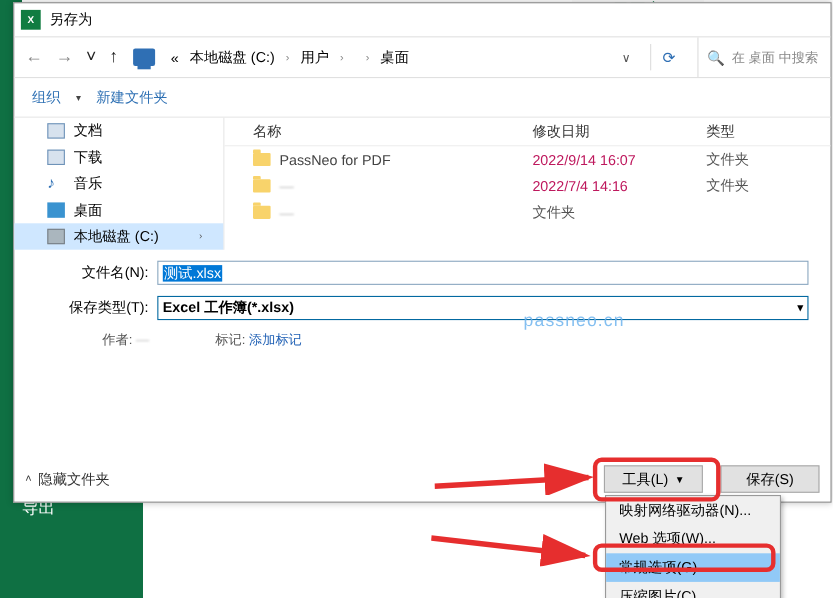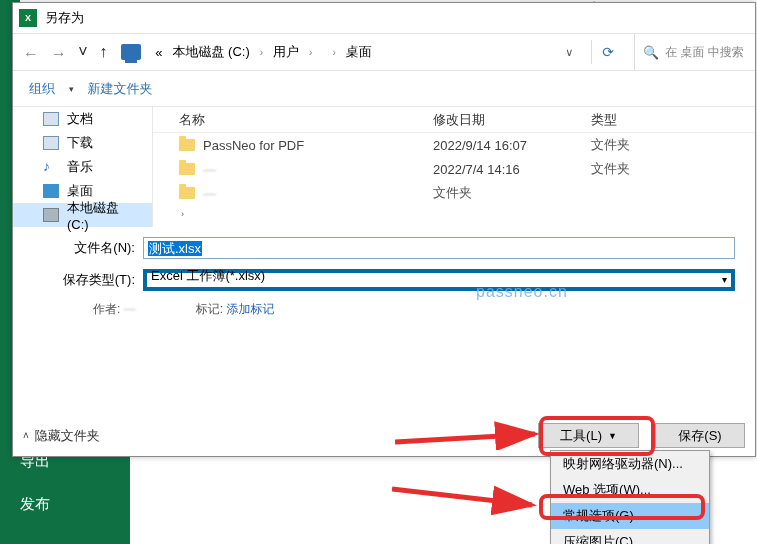--- a/index.html
+++ b/index.html
@@ -27,60 +27,60 @@
 .nav-dd { color:#555; font-size:11px; padding:0 8px;}
 .refresh { border-left:1px solid #ddd; padding:4px 10px; color:#2f6fb4; font-size:14px;}
 .searchwrap { width:115px; border-left:1px solid #ddd; height:100%; display:flex;align-items:center; padding-left:8px; color:#888; gap:6px; font-size:12px;}
 .searchwrap .mag { font-size:13px;}
 
 .toolbar { height:36px; display:flex; align-items:center; padding:0 10px; gap:8px; border-bottom:1px solid #e7e7e7;}
 .toolbar .btn { font-size:13px; color:#2f71b4; padding:4px 6px;}
 .toolbar .chev { font-size:9px; color:#444;}
 
 .body { display:flex; height: 120px;}
-.sidebar { width:140px; border-right:1px solid #e7e7e7; font-size:13px;}
+.sidebar { width:191px; border-right:1px solid #e7e7e7; font-size:13px;}
 .sidebar .row { display:flex; align-items:center; padding:4px 8px 4px 30px; gap:8px; height:24px;}
 .sidebar .row.sel { background:#cfe7ff;}
 .sidebar .caret { position:absolute; font-size:9px; color:#555;}
 .sidebar .row-wrap{position:relative;}
 .sidebar .row-wrap .caret{left:168px; top:6px;}
 .ic { width:16px; height:14px; display:inline-block;}
 .ic-doc { background:#d7e2ee; border:1px solid #6e93b8;}
 .ic-dl { background:#d7e2ee; border:1px solid #6e93b8;}
 .ic-music { color:#2d6fb4; font-size:14px; line-height:12px; border:none;}
 .ic-desk { background:#3a93d0;}
 .ic-disk { background:#aab6be; border:1px solid #778088;}
 
 .files { flex:1; position:relative;}
 .cols { display:flex; font-size:13px; color:#333; border-bottom:1px solid #eee; height:26px; align-items:center;}
 .col-name{ width:280px; padding-left:26px;} .col-date{width:158px;} .col-type{flex:1;}
 .frow { display:flex; font-size:13px; height:24px; align-items:center; color:#444;}
 .frow .fn{width:280px; padding-left:26px; display:flex;align-items:center; gap:8px;}
-.frow .fdate{width:158px; color:#404040;}
+.frow .fdate{width:158px; color:#be185d;}
 .frow .ftype{flex:1; color:#555;}
 .folder-ic{width:16px; height:12px; background:#f8d36b; border-radius:1px; position:relative;}
 .folder-ic::before{content:"";position:absolute;top:-3px;left:0;width:7px;height:3px;background:#f8d36b;border-radius:1px 1px 0 0;}
 .faded{color:#bbb; filter:blur(1.2px);}
 
 .form { padding:10px 20px 6px 20px; font-size:13px;}
 .form-row { display:flex; align-items:center; margin-bottom:10px;}
 .form-row label { width:110px; text-align:right; padding-right:8px;}
 .text-in { flex:1; border:1px solid #8aa7c0; padding:2px 4px; height:22px; font-size:13px; background:#fff;}
-.combo { flex:1; border:4px solid #0369a1; padding:2px 4px; height:22px; font-size:13px; display:flex;justify-content:space-between;align-items:flex-end;}
+.combo { flex:1; border:1px solid #0369a1; padding:2px 4px; height:22px; font-size:13px; display:flex;justify-content:space-between;align-items:center;font-weight:bold;}
 .sel-text{background:#0078d7;color:#ffffff;padding:0 1px;}
 .meta { display:flex; font-size:12px; color:#555; padding-left:60px; gap:60px; margin-top:6px;}
 .meta .link{ color:#1e5fb4;}
 .thumb-row{display:flex; align-items:center; gap:6px; padding-left:150px; margin-top:18px; font-size:13px;}
 .chk{width:13px;height:13px;border:1px solid #555;}
 
 .footer { position:absolute; bottom:8px; left:10px; right:10px; display:flex; align-items:center; justify-content:space-between; font-size:13px;}
 .hide-f{display:flex;align-items:center;gap:6px; color:#333;}
 .hide-f .car{font-size:10px;}
 .actions{display:flex; gap:16px; align-items:center;}
-.dropbtn{border:1px solid #a7a7a7; background:#e1e1e1; height:25px; width:101px; display:flex;align-items:center;justify-content:center; gap:6px; font-size:13px;}
+.dropbtn{border:1px solid #a7a7a7; background:#e1e1e1; height:25px; width:90px; display:flex;align-items:center;justify-content:center; gap:6px; font-size:13px;}
 .savbtn{border:1px solid #a7a7a7; background:#e1e1e1; height:25px; width:90px; display:flex;align-items:center;justify-content:center;}
 .dropbtn .dd{font-size:9px;}
 
 .menu { position:absolute; left:550px; top:450px; width:160px; background:#f0f0f0; border:1px solid #999; box-shadow:2px 2px 4px rgba(0,0,0,.25); font-size:13px;}
 .menu .mi{padding:4px 12px;}
 .menu .mi.hover{background:#91c9f7;}
 
 
 .redbox{position:absolute; border:4px solid #e62e2e; border-radius:8px; pointer-events:none;}
 .box1{left:539px; top:416px; width:116px; height:40px;}
@@ -88,21 +88,20 @@
 .arrow-svg{position:absolute; pointer-events:none;}
 .watermark{position:absolute; left:476px; top:283px; color:#6fb4ee; font-size:16px; letter-spacing:1px; opacity:.85;}
 </style>
 </head>
 <body>
 
 <div class="app-bg"></div>
 <div class="app-pin">已固定</div>
 <div class="app-excel-sidebar">
   <div class="item">导出</div>
-  <div class="item">发布</div>
 </div>
 
 <div class="dialog">
   <div class="titlebar">
     <span class="excel-icon">X</span>
     <span class="title">另存为</span>
   </div>
 
   <div class="navbar">
     <span class="nav-arrows">

